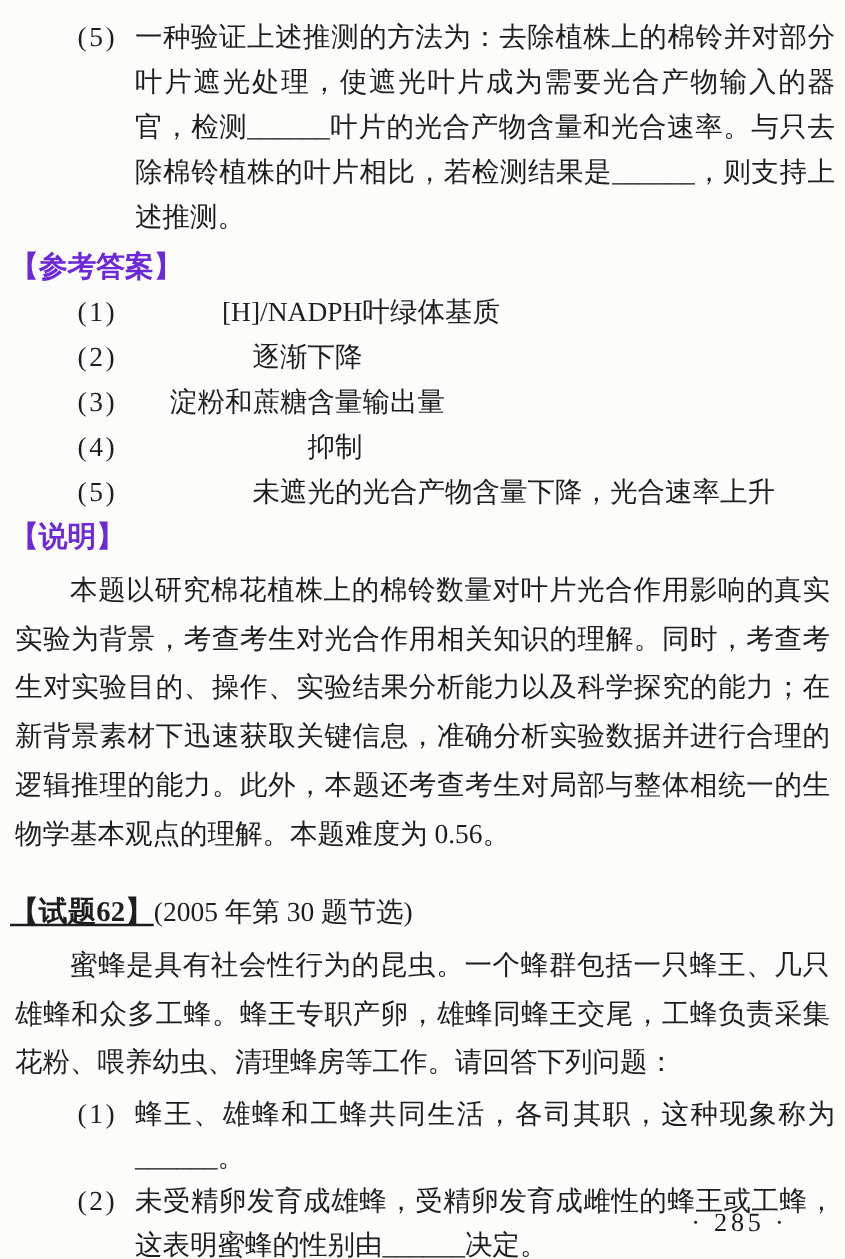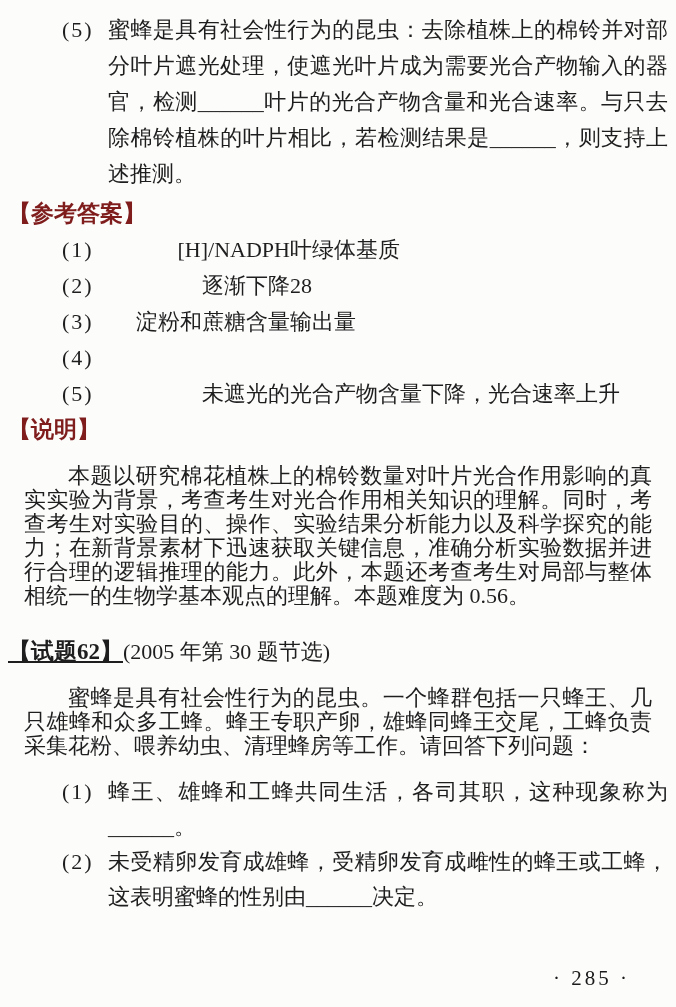--- a/index.html
+++ b/index.html
@@ -28,33 +28,33 @@
     position: absolute;
     left: -46px;
     top: 0;
     letter-spacing: 2px;
     white-space: nowrap;
   }
   .section-header {
     font-weight: 700;
     font-size: 23px;
     line-height: 36px;
-    color: #7f1d1d;
+    color: #6d28d9;
   }
   .ref-header { margin-top: 4px; }
   .answers { margin-left: 54px; }
   .ans-row { display: flex; line-height: 36px; }
   .ans-num { width: 48px; letter-spacing: 2px; flex: 0 0 auto; }
   .ans-c1 { width: 180px; flex: 0 0 auto; text-align: right; }
   .ans-c2 { flex: 1 1 auto; }
   .para {
-    margin: 16px;
+    margin: 4px;
     text-align: justify;
     text-indent: 2em;
-    line-height: 24px;
+    line-height: 39px;
   }
   .q62-header { margin-top: 26px; font-weight: 400; }
   .q62-header .bold-part { font-weight: 700; font-size: 23px; text-decoration: underline; }
   .q62-header .rest-part { font-size: 22px; text-align: right; }
   .subq { line-height: 35px; }
   .footer-pagenum {
     position: absolute;
     top: 960px;
     right: 46px;
     font-size: 21px;
@@ -62,43 +62,43 @@
     color: #1a1a1a;
   }
 </style>
 </head>
 <body>
 
 <div class="page">
 
   <div class="q-block" style="margin-top:2px;">
     <span class="q-num">(5)</span>
-    <span>蜜蜂是具有社会性行为的昆虫：去除植株上的棉铃并对部分叶片遮光处理，使遮光叶片成为需要光合产物输入的器官，检测______叶片的光合产物含量和光合速率。与只去除棉铃植株的叶片相比，若检测结果是______，则支持上述推测。</span>
+    <span>一种验证上述推测的方法为：去除植株上的棉铃并对部分叶片遮光处理，使遮光叶片成为需要光合产物输入的器官，检测______叶片的光合产物含量和光合速率。与只去除棉铃植株的叶片相比，若检测结果是______，则支持上述推测。</span>
   </div>
 
   <div class="section-header ref-header">【参考答案】</div>
 
   <div class="answers">
     <div class="ans-row">
       <span class="ans-num">(1)</span>
       <span class="ans-c1">[H]/NADPH</span>
       <span class="ans-c2">叶绿体基质</span>
     </div>
     <div class="ans-row">
       <span class="ans-num">(2)</span>
       <span class="ans-c1">逐渐下降</span>
-      <span class="ans-c2">28</span>
     </div>
     <div class="ans-row">
       <span class="ans-num">(3)</span>
       <span class="ans-c1">淀粉和蔗糖含量</span>
       <span class="ans-c2">输出量</span>
     </div>
     <div class="ans-row">
       <span class="ans-num">(4)</span>
+      <span class="ans-c1">抑制</span>
       <span class="ans-c2"></span>
     </div>
     <div class="ans-row">
       <span class="ans-num">(5)</span>
       <span class="ans-c1">未遮光的</span>
       <span class="ans-c2">光合产物含量下降，光合速率上升</span>
     </div>
   </div>
 
   <div class="section-header">【说明】</div>

